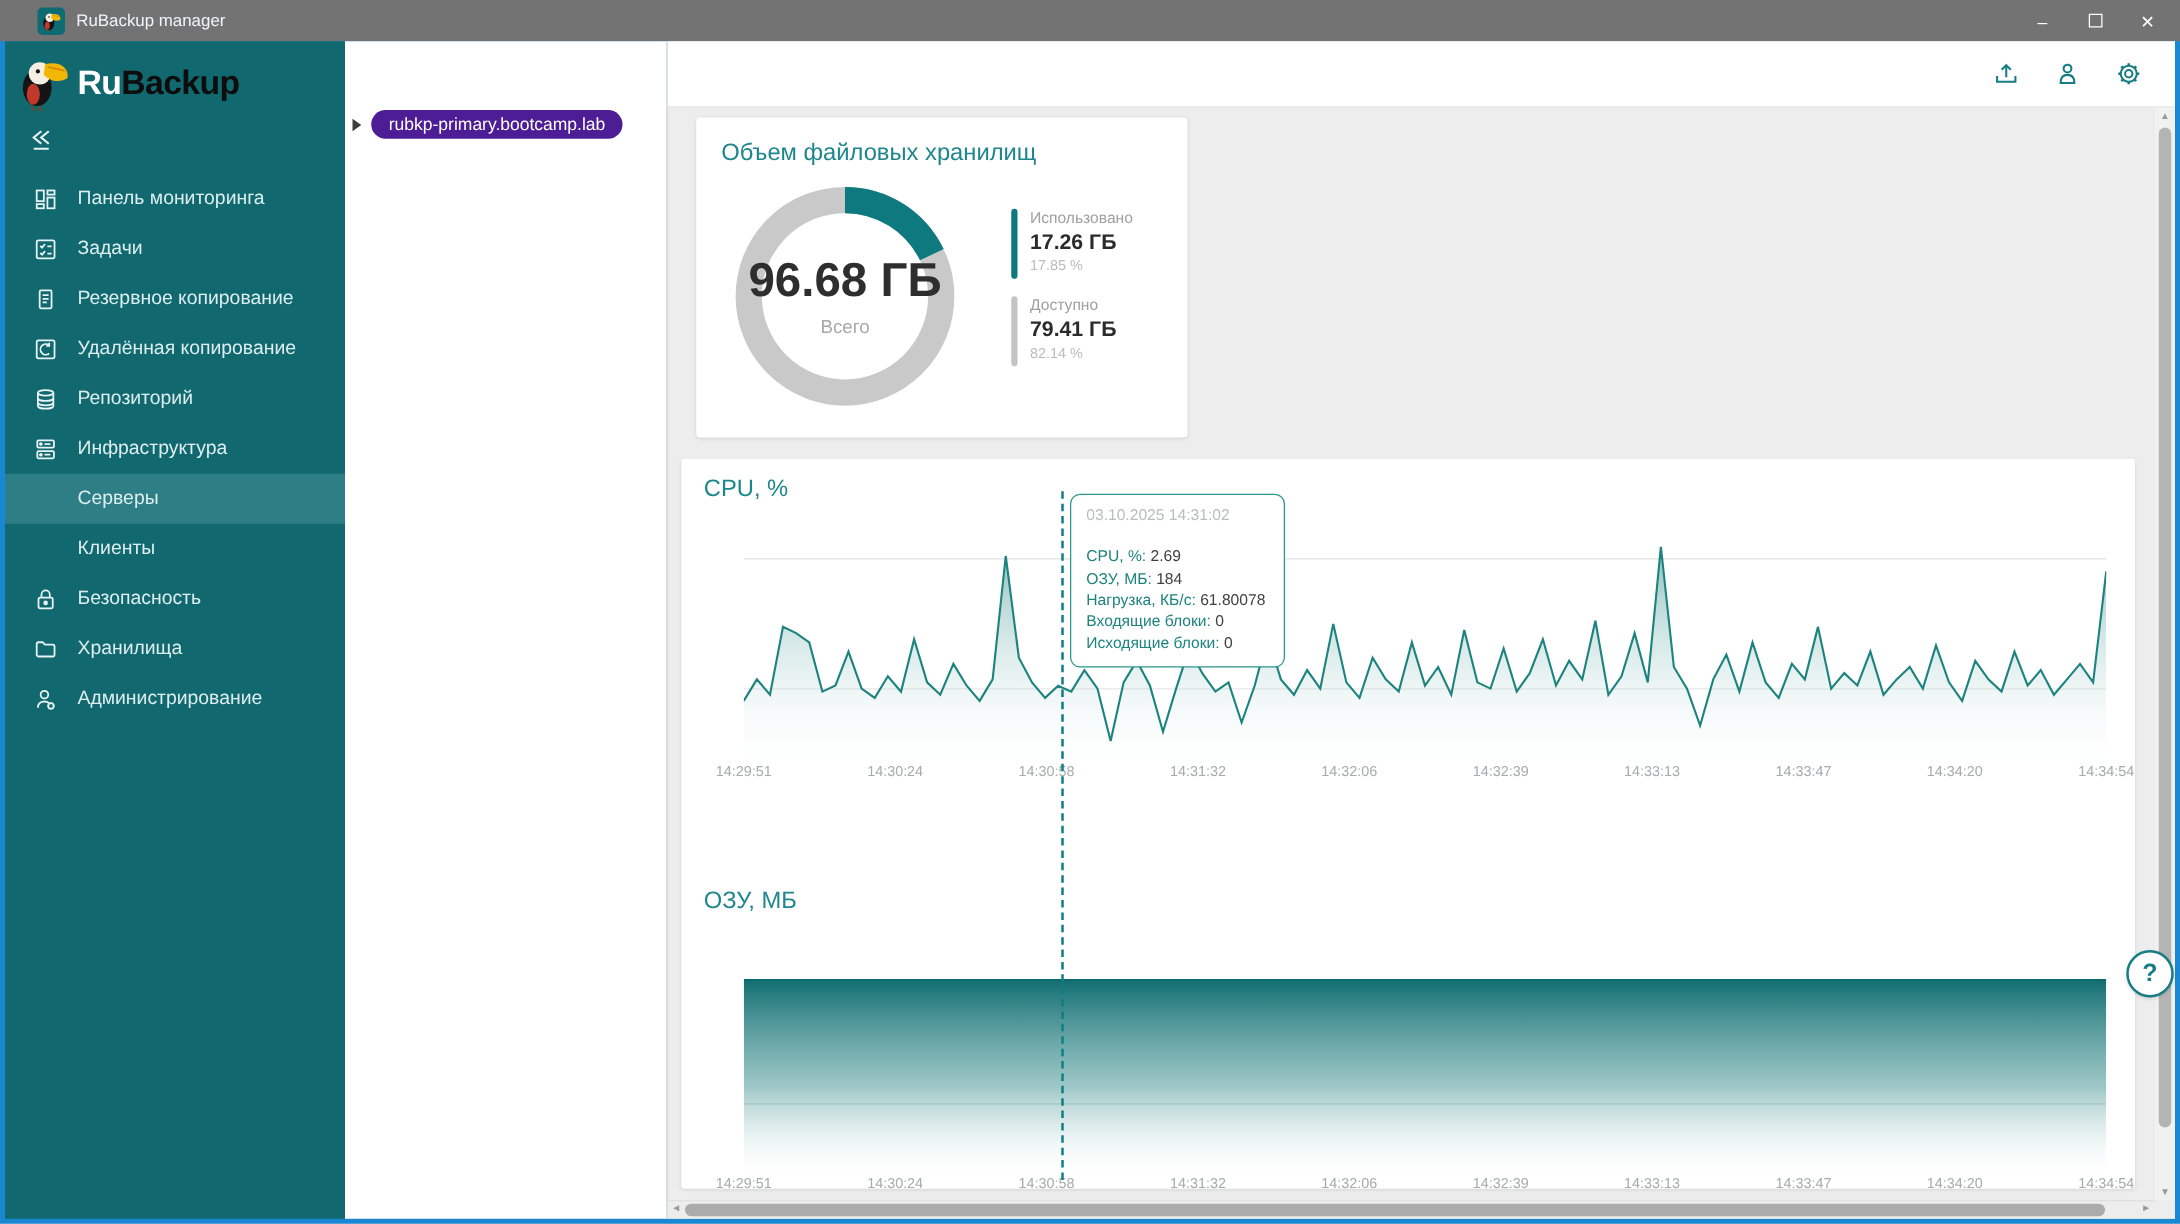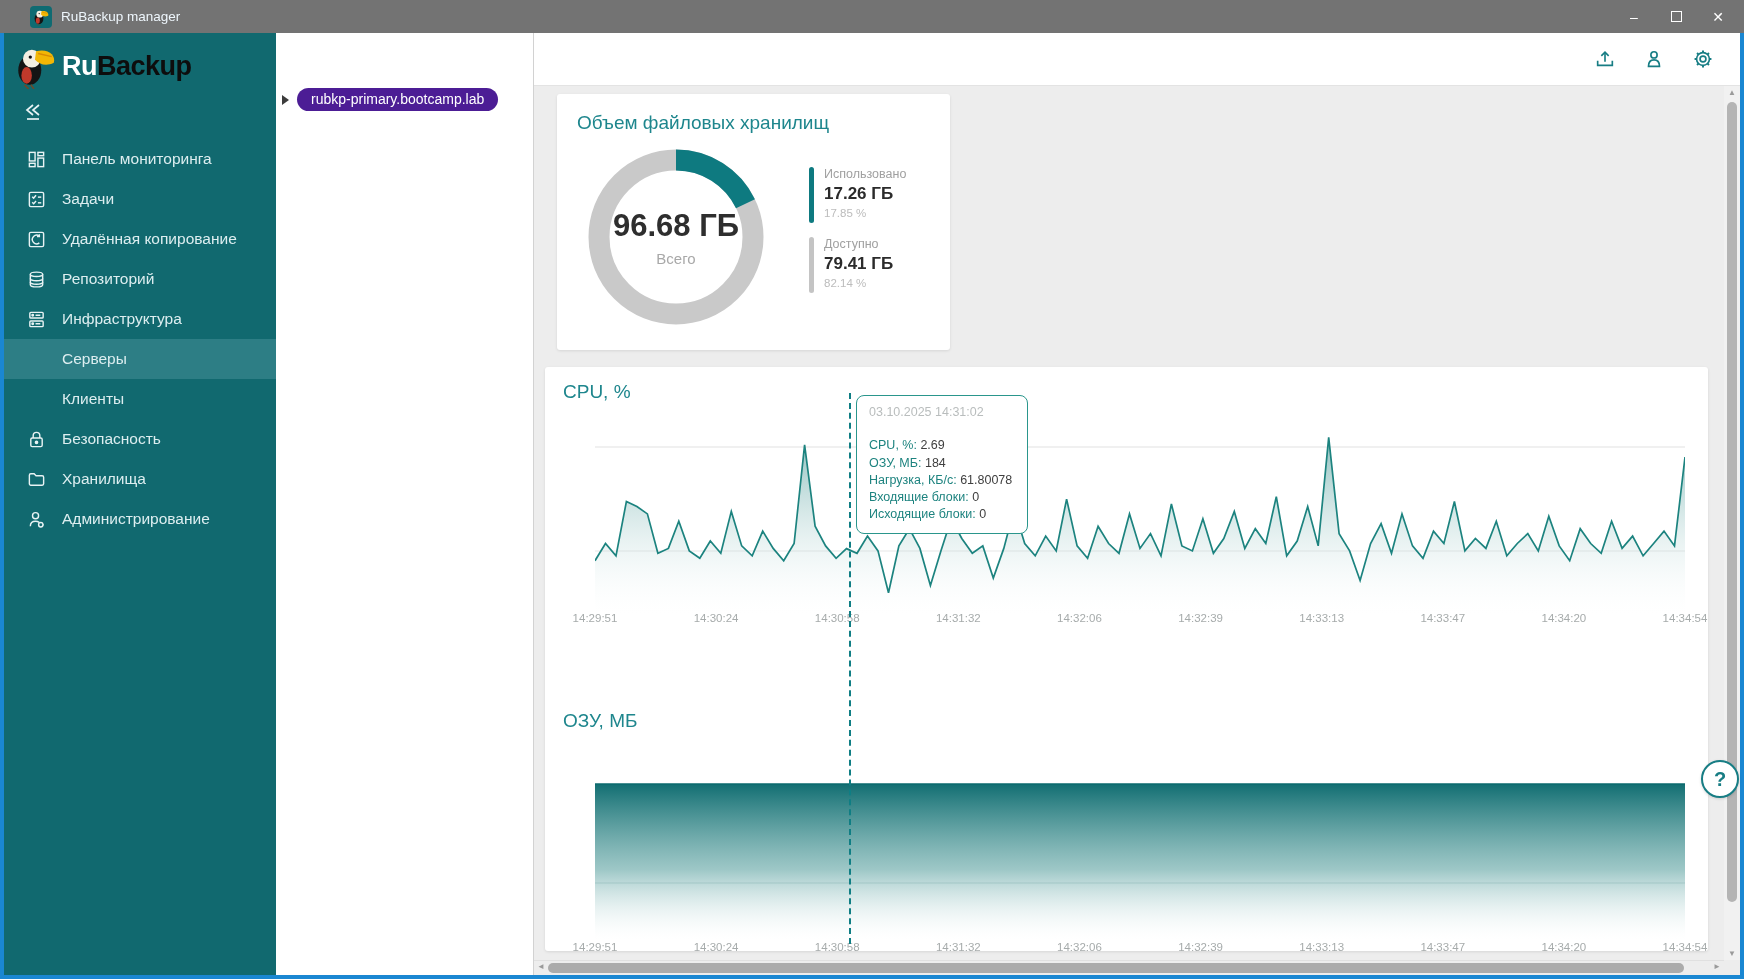--- a/index.html
+++ b/index.html
@@ -46,21 +46,21 @@
     display:flex; align-items:center; justify-content:flex-end; gap:27px; padding-right:26px; }
   .tool-icon { width:22px; height:22px; cursor:pointer; }
 
   .card { position:absolute; background:#fff; border-radius:3px; box-shadow:0 1px 3px rgba(0,0,0,0.10); }
   #storage-card { left:23px; top:61px; width:393px; height:256px; }
   .card-title { color:#1e868d; font-size:19px; padding:18px 0 0 20px; }
 
   .storage-body { display:flex; align-items:center; margin-top:8px; }
   .donut-wrap { position:relative; width:190px; height:190px; margin-left:24px; }
   .donut-center { position:absolute; inset:0; display:flex; flex-direction:column; align-items:center; justify-content:center; }
-  .donut-total { font-size:31px; font-weight:700; color:#2e2e2e; }
+  .donut-total { font-size:38px; font-weight:700; color:#2e2e2e; }
   .donut-total-label { font-size:15px; color:#a8a8a8; margin-top:6px; }
   .legend { margin-left:38px; }
   .legend-item { display:flex; margin-bottom:14px; }
   .legend-bar { width:5px; height:56px; border-radius:3px; margin-right:10px; }
   .legend-bar.used { background:#0e7a80; }
   .legend-bar.avail { background:#c4c4c4; }
   .legend-label { font-size:12.5px; color:#a0a0a0; }
   .legend-value { font-size:17px; font-weight:700; color:#2b2b2b; margin:3px 0; }
   .legend-pct { font-size:11.5px; color:#bcbcbc; }
 
@@ -161,20 +161,31 @@
             <g stroke="#e8f3f4" stroke-width="1.5" fill="none">
               <rect x="2.5" y="2.5" width="15" height="15" rx="1.5"></rect>
               <path d="M5.5 7 L7 8.5 L9.5 5.5"></path>
               <path d="M5.5 13 L7 14.5 L9.5 11.5"></path>
               <path d="M11.5 7.5 H15"></path>
               <path d="M11.5 13.5 H15"></path>
             </g>
           </svg>
       </span>
       <span class="nav-label">Задачи</span>
+    </div>
+    <div class="nav-item">
+      <span class="nav-icon">
+        <svg class="icon" width="19" height="19" viewBox="0 0 20 20">
+            <g stroke="#e8f3f4" stroke-width="1.5" fill="none">
+              <rect x="5" y="2.5" width="10" height="15" rx="1"></rect>
+              <path d="M7.5 6.5 H12.5 M7.5 9.5 H12.5 M7.5 12.5 H11"></path>
+            </g>
+          </svg>
+      </span>
+      <span class="nav-label">Резервное копирование</span>
     </div>
     <div class="nav-item">
       <span class="nav-icon">
         <svg class="icon" width="19" height="19" viewBox="0 0 20 20">
             <g stroke="#e8f3f4" stroke-width="1.5" fill="none">
               <rect x="2.5" y="2.5" width="15" height="15" rx="1.5"></rect>
               <path d="M13 6.5 A4.5 4.5 0 1 0 13 13.5"></path>
               <path d="M13 4.5 V7 H10.5"></path>
             </g>
           </svg>

